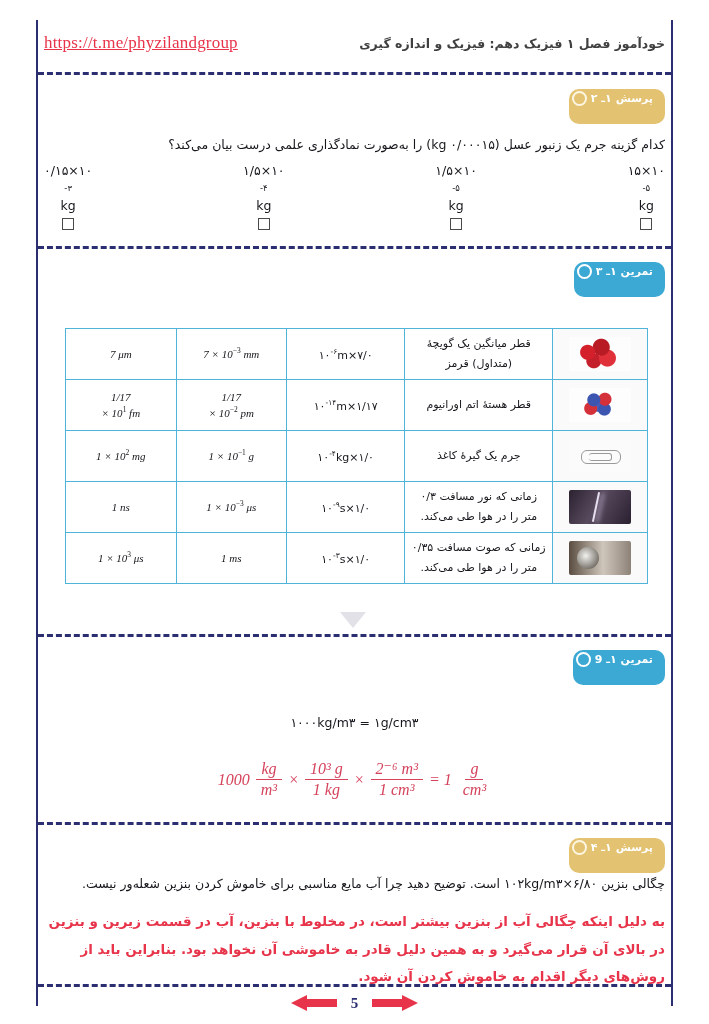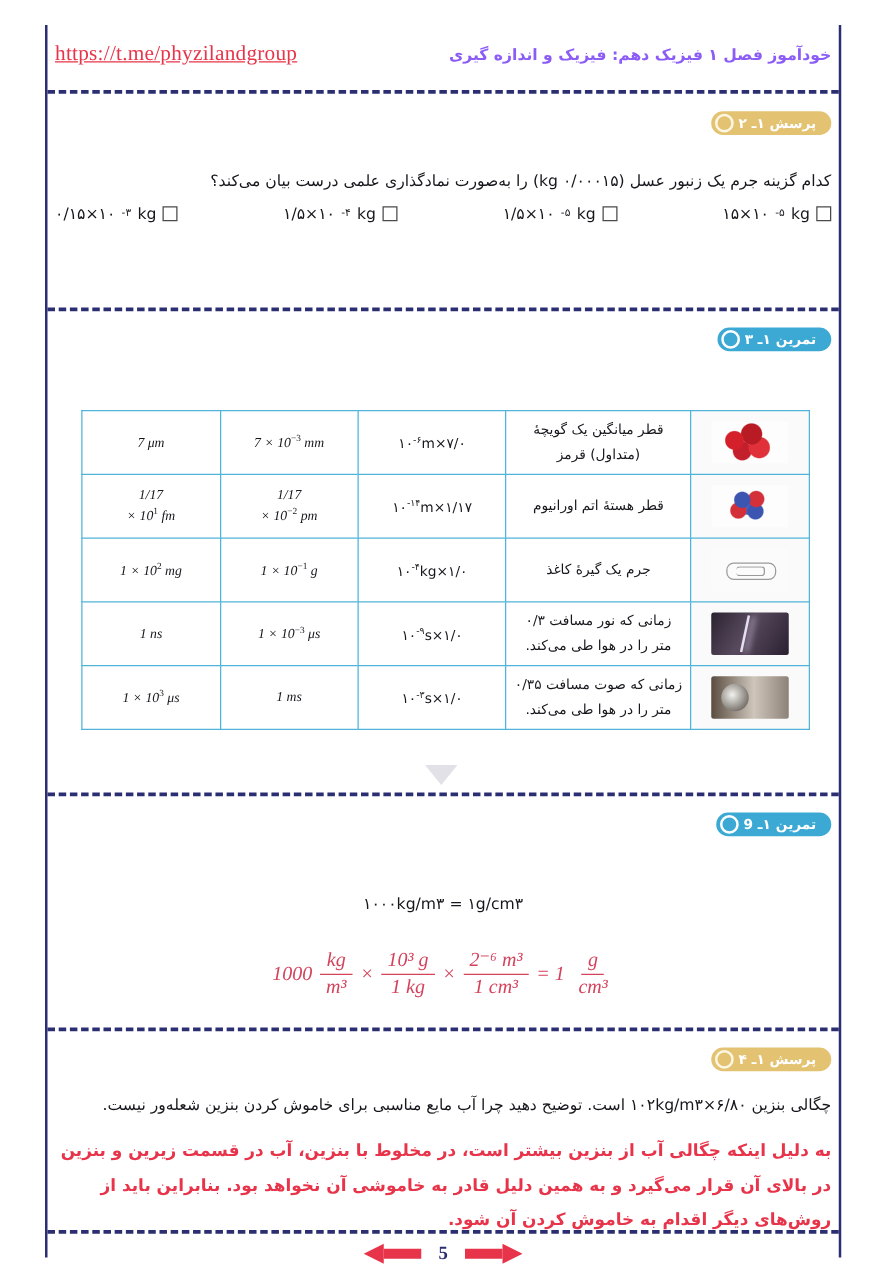--- a/index.html
+++ b/index.html
@@ -25,33 +25,33 @@
   .header{
     position:absolute;top:26px;left:44px;right:44px;height:34px;
     display:flex;align-items:center;justify-content:space-between;
     direction:ltr;
   }
   .tg-link{
     color:#e8344a;font-family:"Liberation Serif","DejaVu Serif",serif;
     font-size:17px;text-decoration:underline;letter-spacing:.2px;
   }
   .book-title{
-    color:#8b5cf6;font-size:12.5px;font-weight:bold;direction:rtl;
+    color:#404040;font-size:12.5px;font-weight:bold;direction:rtl;
     font-family:"DejaVu Sans",sans-serif;
   }
 
   .divider{
     position:absolute;left:38px;right:38px;height:0;
     border-top:3px dashed #2b2f72;
   }
 
   
   .badge{
     position:absolute;height:19px;line-height:19px;
-    padding:0 12px 0 22px;border-radius:10px;
+    padding:0 12px 16px 22px;border-radius:10px;
     color:#ffffff;font-size:11px;font-weight:bold;
     white-space:nowrap;direction:rtl;
   }
   .badge.gold{background:#e3c271;}
   .badge.blue{background:#3ba9d4;}
   .badge .ring{
     position:absolute;left:3px;top:1.5px;width:15px;height:15px;
     border:2px solid #ffffff;border-radius:50%;
     background:transparent;box-sizing:border-box;
   }
@@ -59,21 +59,21 @@
 
   .qtext{
     position:absolute;direction:rtl;text-align:right;
     font-size:12.5px;color:#16161c;line-height:1.9;
   }
   .opts{
     position:absolute;left:44px;right:44px;
     display:flex;justify-content:space-between;
     direction:rtl;font-size:12.5px;color:#16161c;
   }
-  .opt{display:flex;align-items:center;gap:5px;direction:ltr;}
+  .opt{display:flex;align-items:center;gap:5px;direction:ltr;flex-direction:column;}
   .chk{
     display:inline-block;width:10px;height:10px;
     border:1px solid #4a4a4a;background:#fff;
   }
   .ans-red{
     position:absolute;color:#d4425c;
     font-family:"Liberation Serif","DejaVu Serif",serif;
     font-size:17px;font-style:italic;direction:ltr;text-align:center;
   }
   sup{font-size:.68em;vertical-align:super;font-style:normal;}

